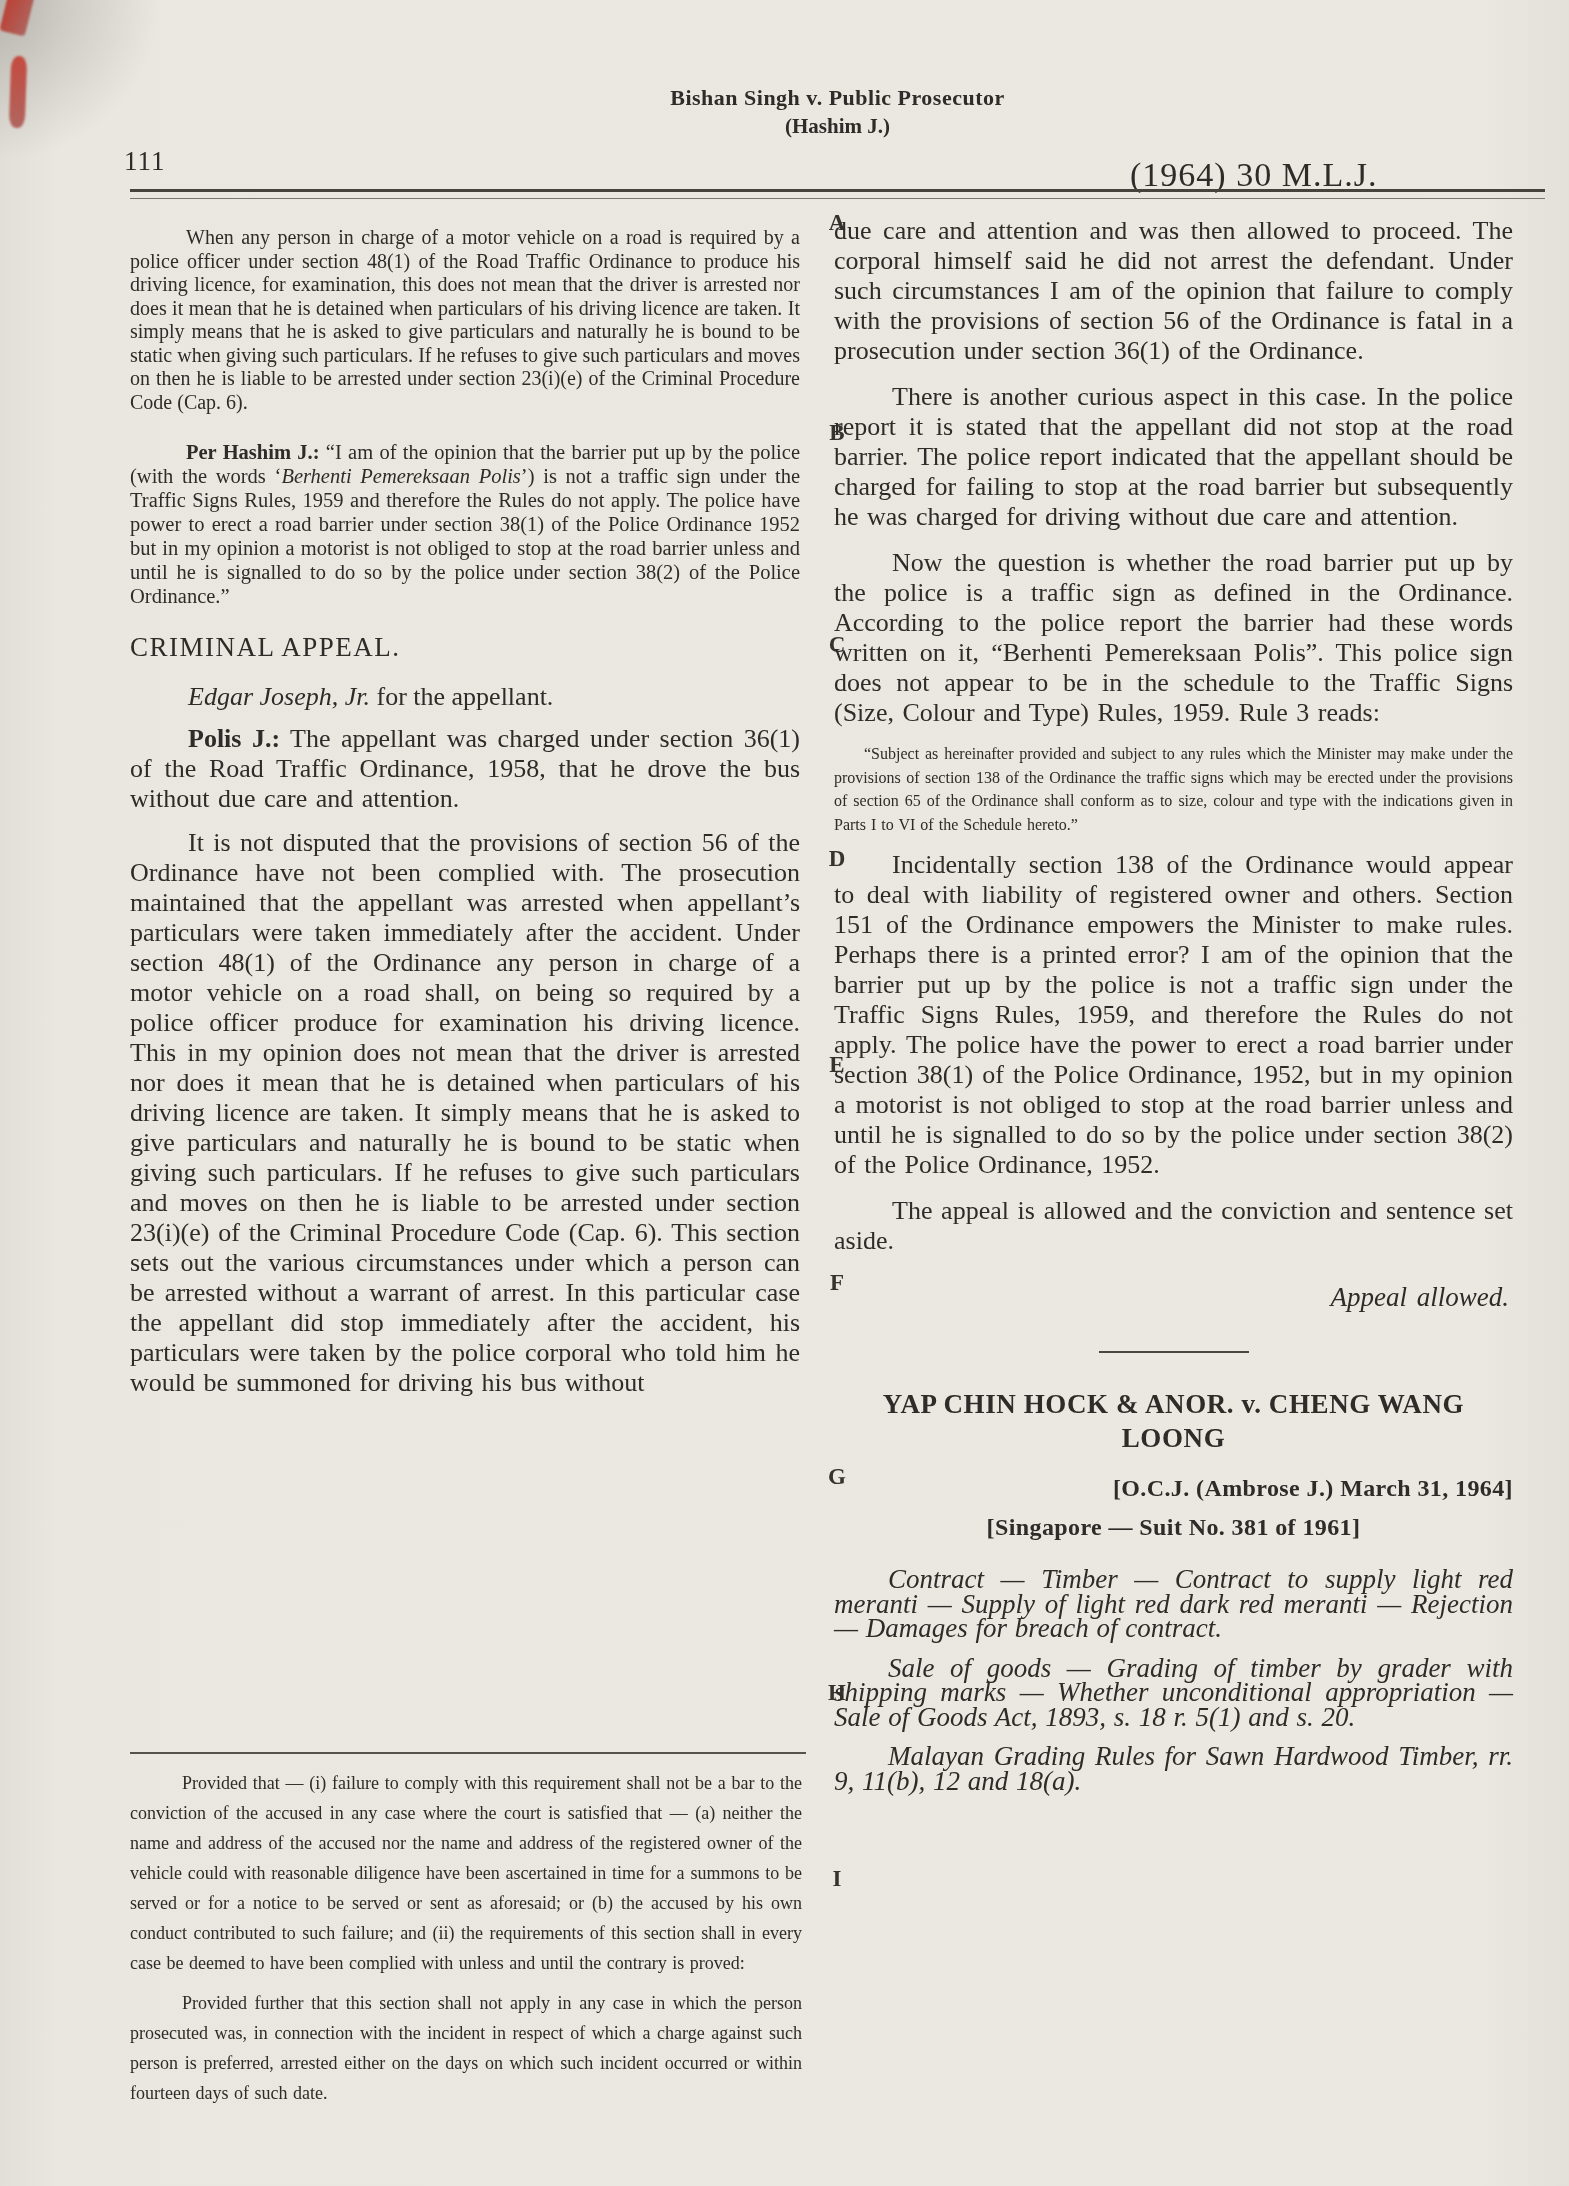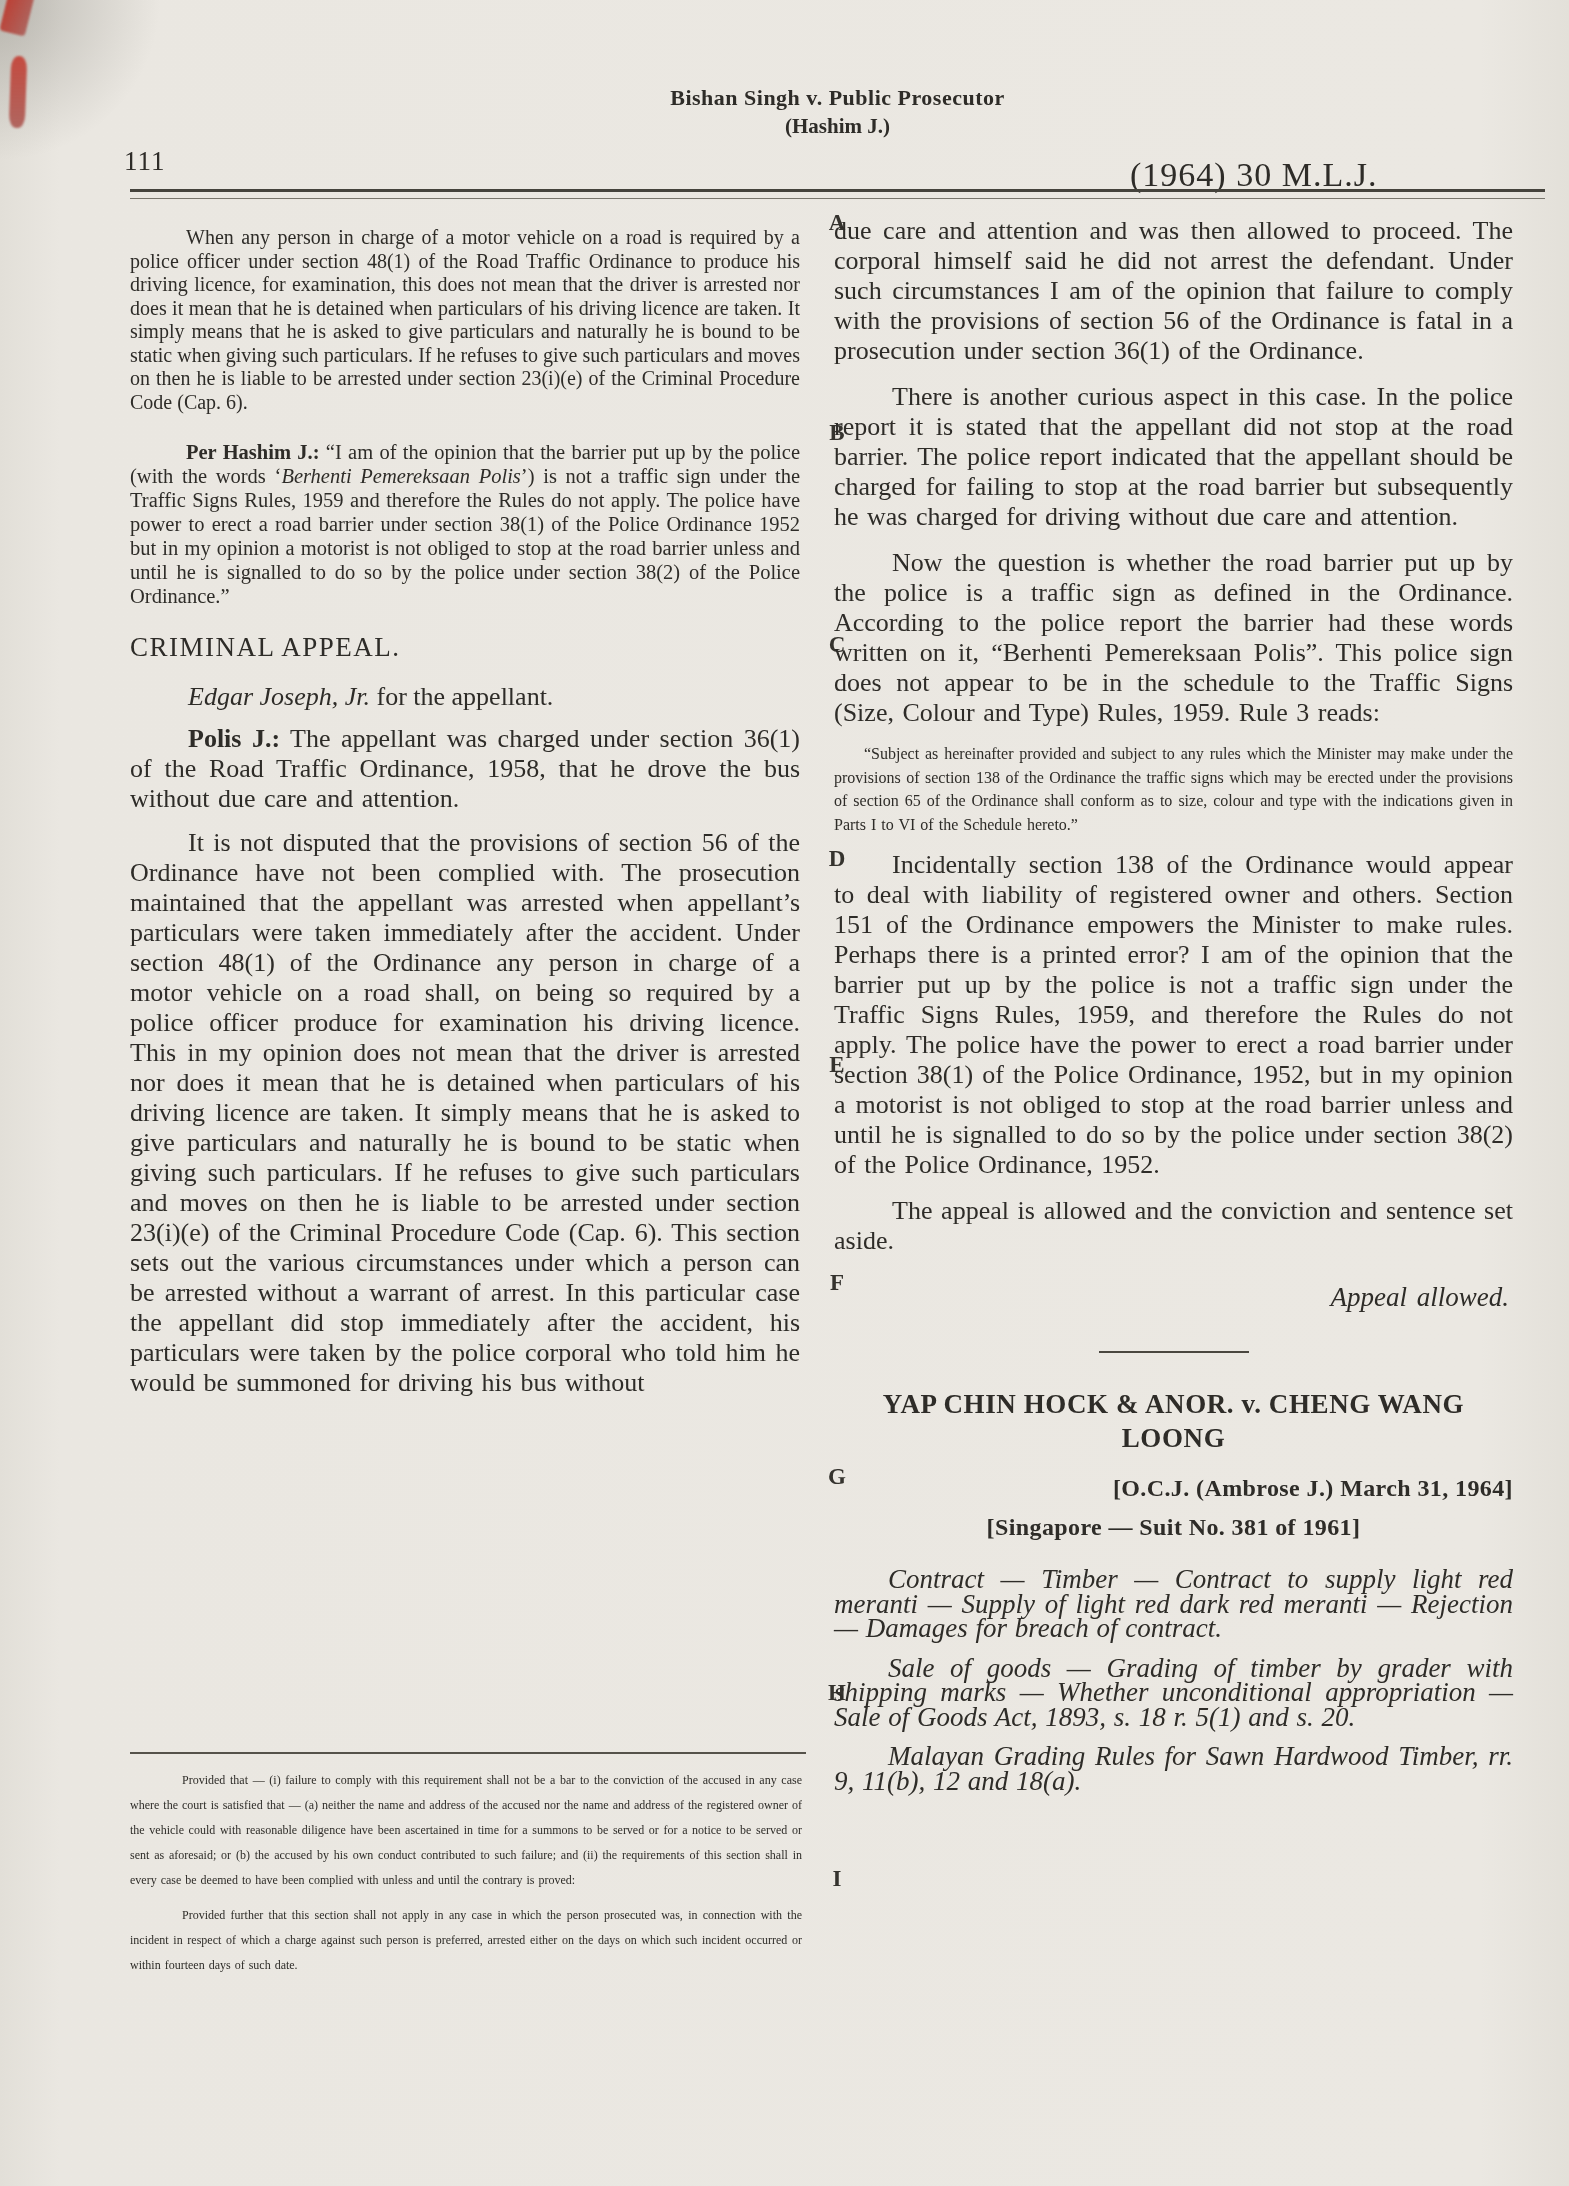--- a/index.html
+++ b/index.html
@@ -36,21 +36,21 @@
   
   .small-t{font-size:20px;line-height:23.5px;text-align:justify;text-indent:56px;}
   .small-t2{font-size:20.5px;line-height:24px;text-align:justify;text-indent:56px;}
   .body-t{font-size:26px;line-height:30px;text-align:justify;word-spacing:2px;}
   .indent{text-indent:58px;}
   .appeal-head{font-size:27px;letter-spacing:1.5px;margin:0 0 18px 0;}
   .counsel{font-size:26px;line-height:31px;text-indent:58px;text-align:justify;}
   .ital{font-style:italic;}
   .bold{font-weight:700;}
   .quote-t{font-size:16px;line-height:23.5px;text-align:justify;text-indent:30px;word-spacing:1px;}
-  .fnote{font-size:12px;line-height:25px;text-align:justify;text-indent:52px;word-spacing:1px;}
+  .fnote{font-size:18px;line-height:30px;text-align:justify;text-indent:52px;word-spacing:1px;}
   .fnote-rule{left:130px;top:1752px;width:676px;border-top:2px solid #55524a;height:0;}
   .fnotes{left:130px;top:1768px;width:672px;}
   .result-line{font-size:27px;font-style:italic;text-align:right;padding-right:4px;
     margin-top:26px;word-spacing:3px;}
   .divider{width:150px;margin:38px auto 34px auto;border-top:2.5px solid #4a473f;height:0;}
   .case2-title{font-size:27px;font-weight:700;text-align:center;line-height:34px;
     letter-spacing:.6px;margin-bottom:20px;}
   .case2-court{font-size:24px;font-weight:700;text-align:right;margin-bottom:12px;letter-spacing:.4px;}
   .case2-suit{font-size:24px;font-weight:700;text-align:center;margin-bottom:26px;letter-spacing:.4px;}
   .cw{font-size:27px;line-height:24.5px;font-style:italic;text-align:justify;

